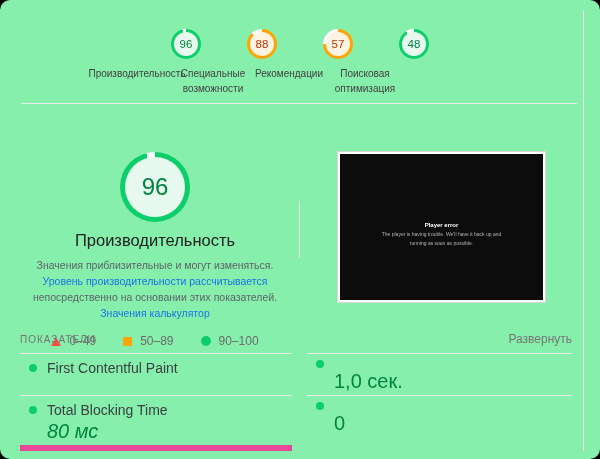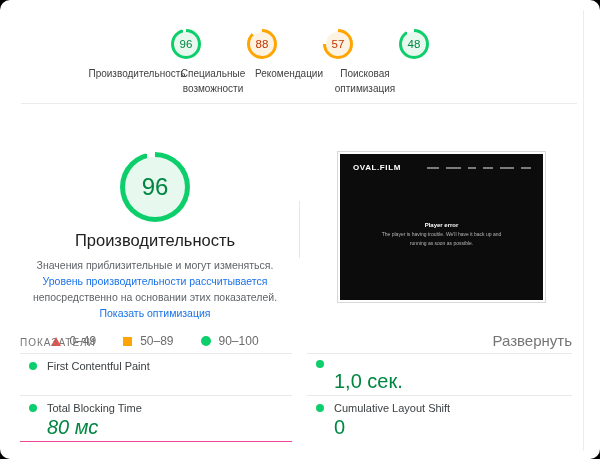--- a/index.html
+++ b/index.html
@@ -1,21 +1,21 @@
 <!DOCTYPE html>
 <html><head>
 <meta charset="utf-8">
 <style>
   * { margin: 0; padding: 0; box-sizing: border-box; }
   html, body { width: 600px; height: 459px; overflow: hidden; }
   body { background: #000; font-family: "Liberation Sans", sans-serif; position: relative; }
 
   .card {
     position: absolute; inset: 0;
-    background: #ffffff; border-radius: 10px;
+    background: #86efac; border-radius: 10px;
     overflow: hidden;
   }
 
   .scroll-line { position: absolute; right: 16px; top: 10px; bottom: 8px; width: 1px; background: #ededed; }
 
   
   .summary { position: absolute; top: 29px; left: 0; right: 0; display: flex; justify-content: center; gap: 24px; }
   .sum-item { width: 52px; display: flex; flex-direction: column; align-items: center; }
   .gauge { position: relative; border-radius: 50%; }
   .gauge-sm { width: 30px; height: 30px; }
@@ -56,27 +56,27 @@
   .thumb-nav { display: flex; gap: 7px; align-items: center; }
   .nav-bar { height: 2px; background: #8f8f8f; opacity: 0.85; }
   .thumb-error { position: absolute; top: 68px; left: 0; right: 0; text-align: center; }
   .pe-title { font-size: 6px; font-weight: bold; color: #fff; }
   .pe-text { font-size: 5px; color: #b5b5b5; line-height: 1.7; width: 122px; margin: 2px auto 0; }
 
   
   .metrics { position: absolute; left: 20px; top: 332px; width: 552px; }
   .metrics-header { display: flex; justify-content: space-between; align-items: baseline; height: 13px; margin-bottom: 8px; }
   .metrics-title { font-size: 10px; letter-spacing: 1px; color: #757575; }
-  .expand-link { font-size: 15px; color: #757575; cursor: pointer; padding-left: 44px; }
+  .expand-link { font-size: 12px; color: #757575; cursor: pointer; padding-left: 44px; }
   .m-grid { display: grid; grid-template-columns: 272px 1fr; column-gap: 15px; }
   .metric { border-top: 1px solid #e9e9e9; padding: 6px 0 3px 9px; }
-  .metric.bb { border-bottom: 1px solid #ec4899; }
+  .metric.bb { border-bottom: 6px solid #ec4899; }
   .m-head { display: flex; align-items: center; }
   .dot { width: 8px; height: 8px; border-radius: 50%; margin-right: 10px; flex: none; }
-  .m-name { font-size: 11px; color: #3c4043; }
+  .m-name { font-size: 14px; color: #3c4043; }
   .m-value { font-size: 20px; line-height: 22px; margin: 2px 0 0 18px; }
 </style>
 </head>
 <body>
 
 <div class="card">
 
   <div class="scroll-line"></div>
 
   <div class="summary">
@@ -113,52 +113,41 @@
   </div>
 
   <div class="divider-top"></div>
 
   <div class="left-col">
     <div class="gauge gauge-lg" style="background: conic-gradient(rgb(12, 206, 107) 96%, rgb(255, 255, 255) 96%);">
       <div class="gauge-fill" style="background: rgb(231, 248, 239);"></div>
       <span class="gauge-num" style="color: rgb(1, 134, 66);">96</span>
     </div>
     <h2 class="perf-title">Производительность</h2>
-    <p class="perf-desc"><span>Значения приблизительные и могут изменяться. </span><a style="color: rgb(26, 115, 232);">Уровень производительности рассчитывается</a><span> непосредственно на основании этих показателей. </span><a style="color: rgb(26, 115, 232);">Показать оптимизация</a></p>
+    <p class="perf-desc"><span>Значения приблизительные и могут изменяться. </span><a style="color: rgb(26, 115, 232);">Уровень производительности рассчитывается</a><span> непосредственно на основании этих показателей. </span><a style="color: rgb(26, 115, 232);">Значения калькулятор</a></p>
     <div class="legend">
       <div class="legend-item">
         <span class="sw-triangle" style="border-bottom-color: rgb(255, 78, 66);"></span>
         <span>0–49</span>
       </div>
       <div class="legend-item">
         <span class="sw-square" style="background-color: rgb(255, 164, 0);"></span>
         <span>50–89</span>
       </div>
       <div class="legend-item">
         <span class="sw-circle" style="background-color: rgb(12, 206, 107);"></span>
         <span>90–100</span>
       </div>
     </div>
   </div>
 
   <div class="v-divider"></div>
 
   <div class="thumb">
     <div class="thumb-inner">
-      <div class="thumb-header">
-        <span class="thumb-logo">OVAL.FILM</span>
-        <span class="thumb-nav">
-          <span class="nav-bar" style="width:12px"></span>
-          <span class="nav-bar" style="width:15px"></span>
-          <span class="nav-bar" style="width:8px"></span>
-          <span class="nav-bar" style="width:10px"></span>
-          <span class="nav-bar" style="width:14px"></span>
-          <span class="nav-bar" style="width:10px"></span>
-        </span>
-      </div>
       <div class="thumb-error">
         <div class="pe-title">Player error</div>
         <div class="pe-text">The player is having trouble. We'll have it back up and running as soon as possible.</div>
       </div>
     </div>
   </div>
 
   <div class="metrics">
     <div class="metrics-header">
       <span class="metrics-title">ПОКАЗАТЕЛИ</span>
@@ -180,20 +169,19 @@
       <div class="metric bb">
         <div class="m-head">
           <span class="dot" style="background-color: rgb(12, 206, 107);"></span>
           <span class="m-name">Total Blocking Time</span>
         </div>
         <div class="m-value" style="color: rgb(1, 134, 66); font-style: italic;">80 мс</div>
       </div>
       <div class="metric">
         <div class="m-head">
           <span class="dot" style="background-color: rgb(12, 206, 107);"></span>
-          <span class="m-name">Cumulative Layout Shift</span>
         </div>
         <div class="m-value" style="color: rgb(1, 134, 66);">0</div>
       </div>
     </div>
   </div>
 
 </div>
 
 </body></html>

